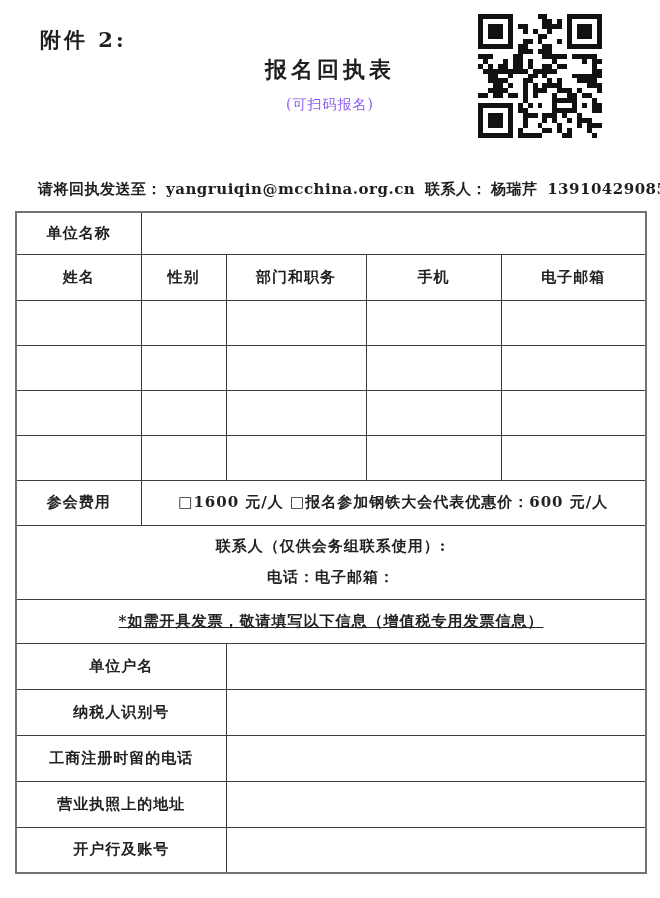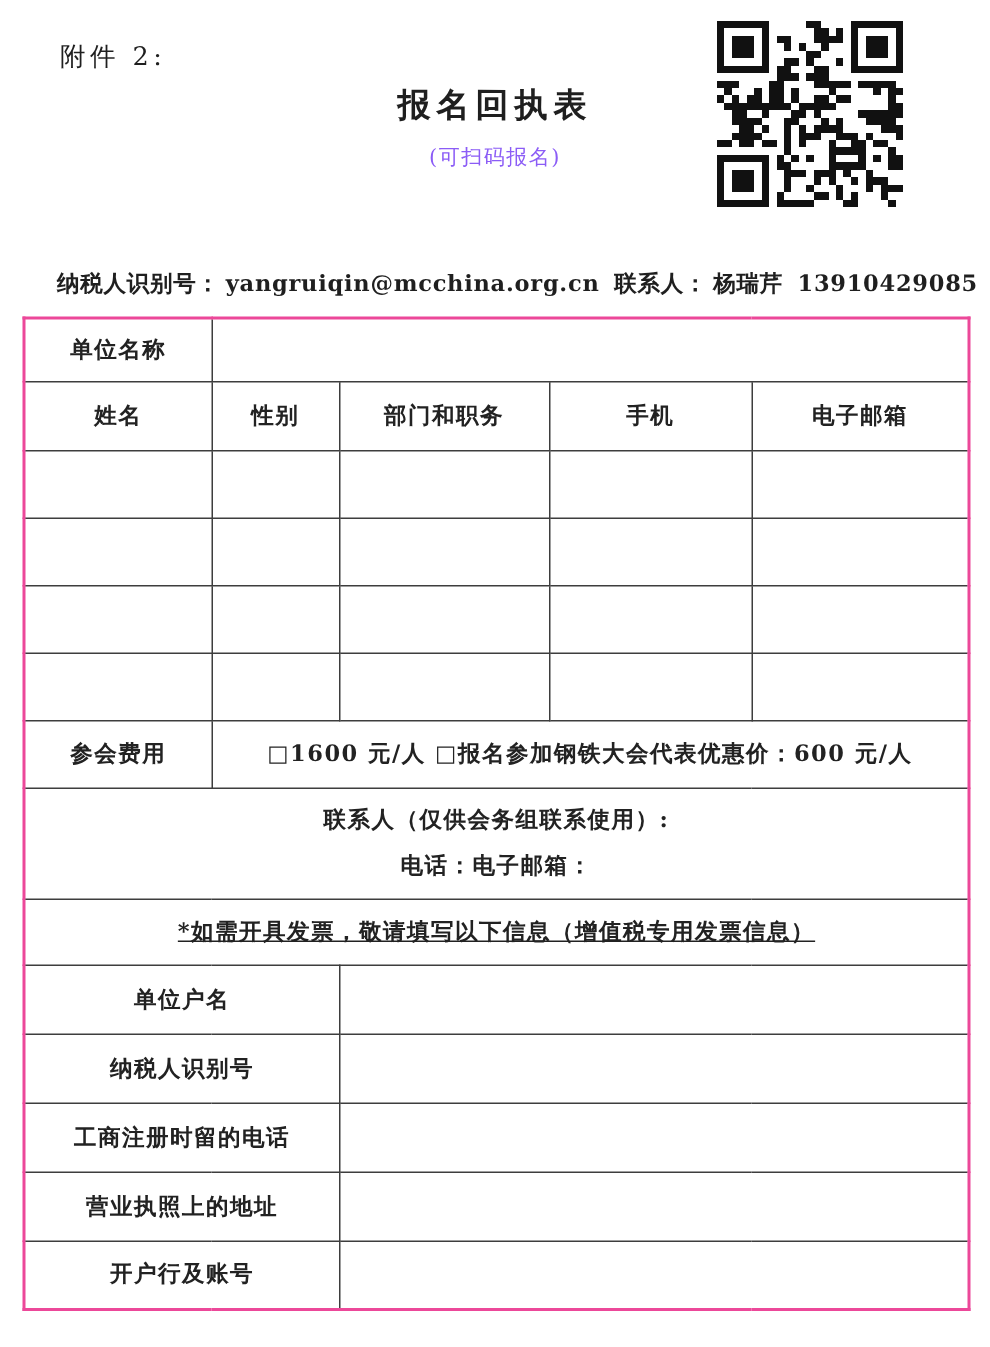--- a/index.html
+++ b/index.html
@@ -1,28 +1,28 @@
 <!DOCTYPE html>
 <html><head>
 <meta charset="utf-8">
 <style>
   html,body{margin:0;padding:0;background:#ffffff;}
   .page{
     position:relative;width:660px;height:898px;background:#ffffff;overflow:hidden;
     font-family:"DejaVu Serif","Liberation Serif",serif;color:#1f1f1f;
   }
-  .attachment{position:absolute;left:40px;top:26px;font-size:17px;font-weight:normal;letter-spacing:3px;}
+  .attachment{position:absolute;left:40px;top:26px;font-size:21px;font-weight:bold;letter-spacing:3px;}
   .title{position:absolute;left:0;right:0;top:55px;text-align:center;font-size:22px;font-weight:bold;letter-spacing:4px;}
   .subtitle{position:absolute;left:0;right:0;top:96px;text-align:center;font-size:14px;letter-spacing:1px;color:#8b5cf6;}
   .qr{position:absolute;left:478px;top:14px;width:124px;height:124px;}
   .send-line{position:absolute;left:38px;top:180px;font-size:15px;font-weight:bold;letter-spacing:0.5px;white-space:nowrap;}
   .send-line .seg{margin-right:4px;}
   table.form{
     position:absolute;left:15px;top:211px;width:630px;border-collapse:collapse;
-    table-layout:fixed;border:2px solid #ec4899;
+    table-layout:fixed;border:2px solid #737373;
   }
   table.form td,table.form th{
     border:1.5px solid #3d3d3d;padding:0 6px;font-size:15px;font-weight:bold;
     text-align:center;vertical-align:middle;letter-spacing:1px;color:#222;
   }
   .h-r1{height:42px;}
   .h-r2{height:46px;}
   .h-empty{height:45px;}
   .h-fee{height:45px;}
   .h-contact{height:74px;}
@@ -349,21 +349,21 @@
       <rect x="9" y="24" width="1" height="1" fill="#111"></rect>
       <rect x="10" y="24" width="1" height="1" fill="#111"></rect>
       <rect x="11" y="24" width="1" height="1" fill="#111"></rect>
       <rect x="12" y="24" width="1" height="1" fill="#111"></rect>
       <rect x="17" y="24" width="1" height="1" fill="#111"></rect>
       <rect x="18" y="24" width="1" height="1" fill="#111"></rect>
       <rect x="23" y="24" width="1" height="1" fill="#111"></rect>
     </svg>
 
   <div class="send-line">
-    <span class="seg">纳税人识别号：</span><span class="seg">yangruiqin@mcchina.org.cn</span>
+    <span class="seg">请将回执发送至：</span><span class="seg">yangruiqin@mcchina.org.cn</span>
     <span class="seg">联系人：</span><span class="seg">杨瑞芹</span>
     <span class="seg">13910429085</span>
   </div>
 
   <table class="form">
     <colgroup>
       <col style="width:125px">
         <col style="width:85px">
         <col style="width:140px">
         <col style="width:135px">

